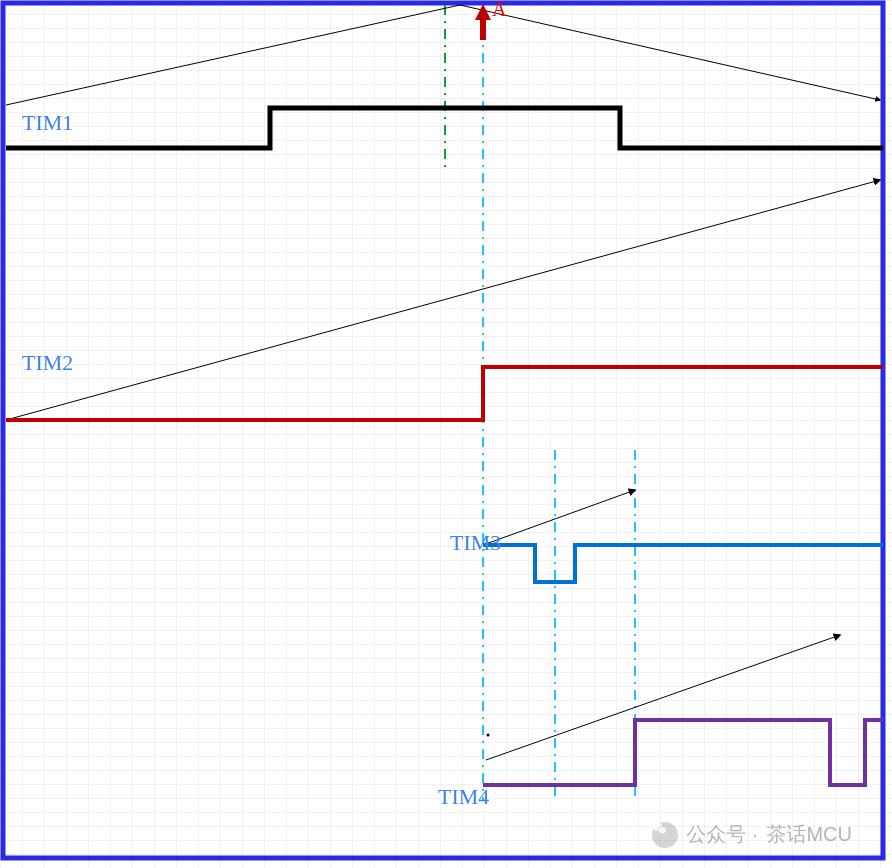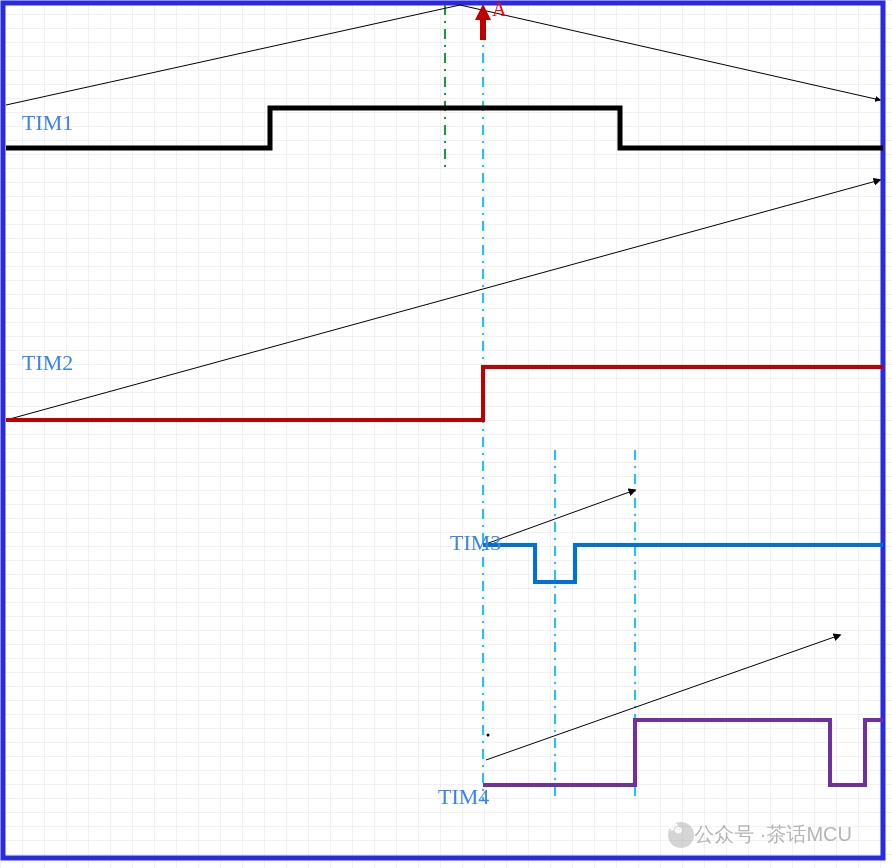--- a/index.html
+++ b/index.html
@@ -34,20 +34,21 @@
     font-family: "Times New Roman", serif;
   }
   .watermark {
     position: absolute;
     right: 40px;
     bottom: 20px;
     color: rgba(120,120,120,0.55);
     font-size: 20px;
     display: flex;
     align-items: center;
+    gap: 8px;
   }
   .watermark .wm-icon {
     width: 26px;
     height: 26px;
     border-radius: 50%;
     background: rgba(150,150,150,0.4);
     display: inline-flex;
     align-items: center;
     justify-content: center;
     font-size: 14px;

